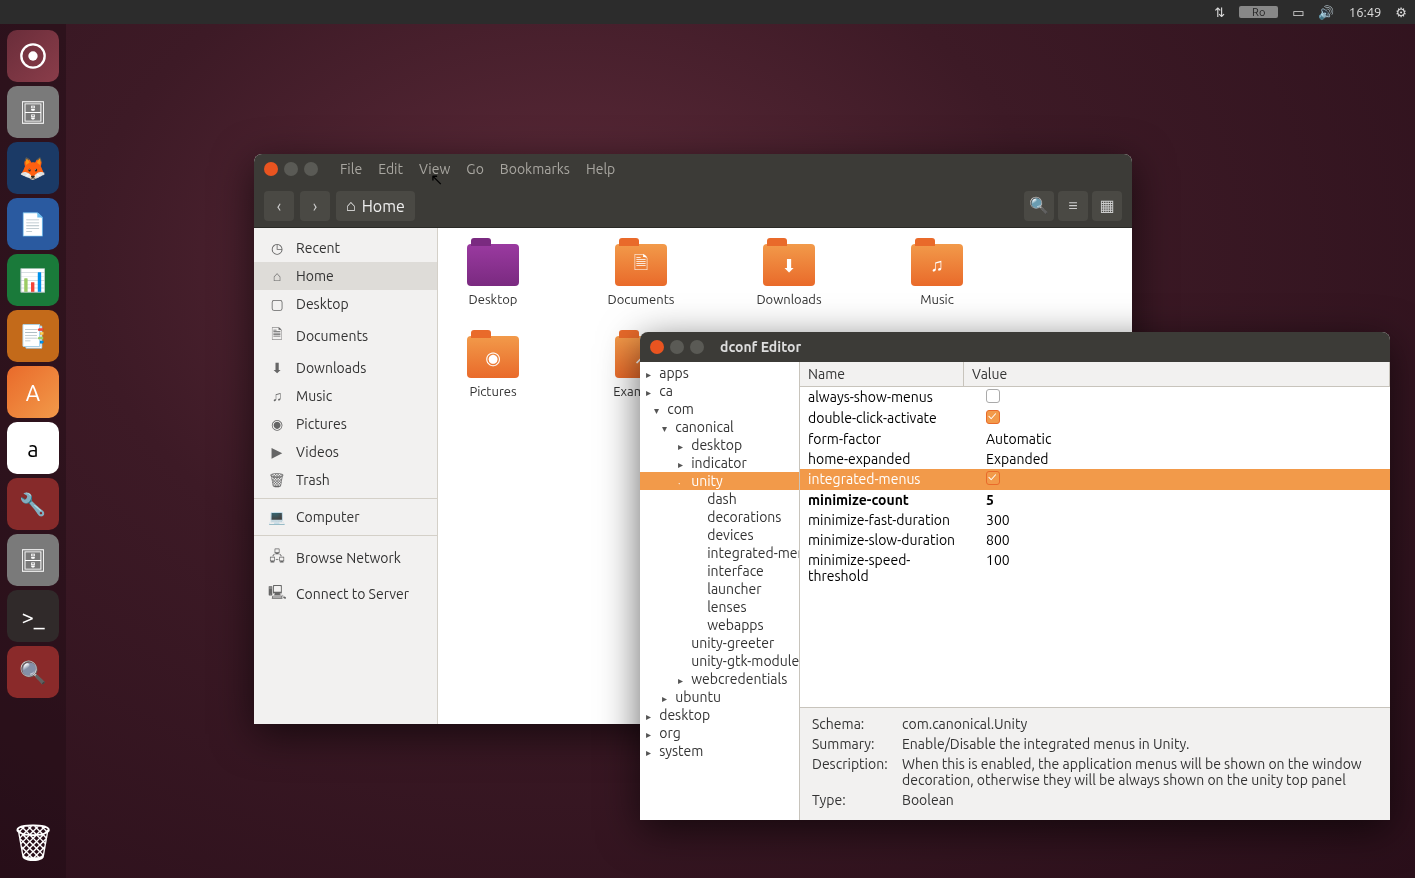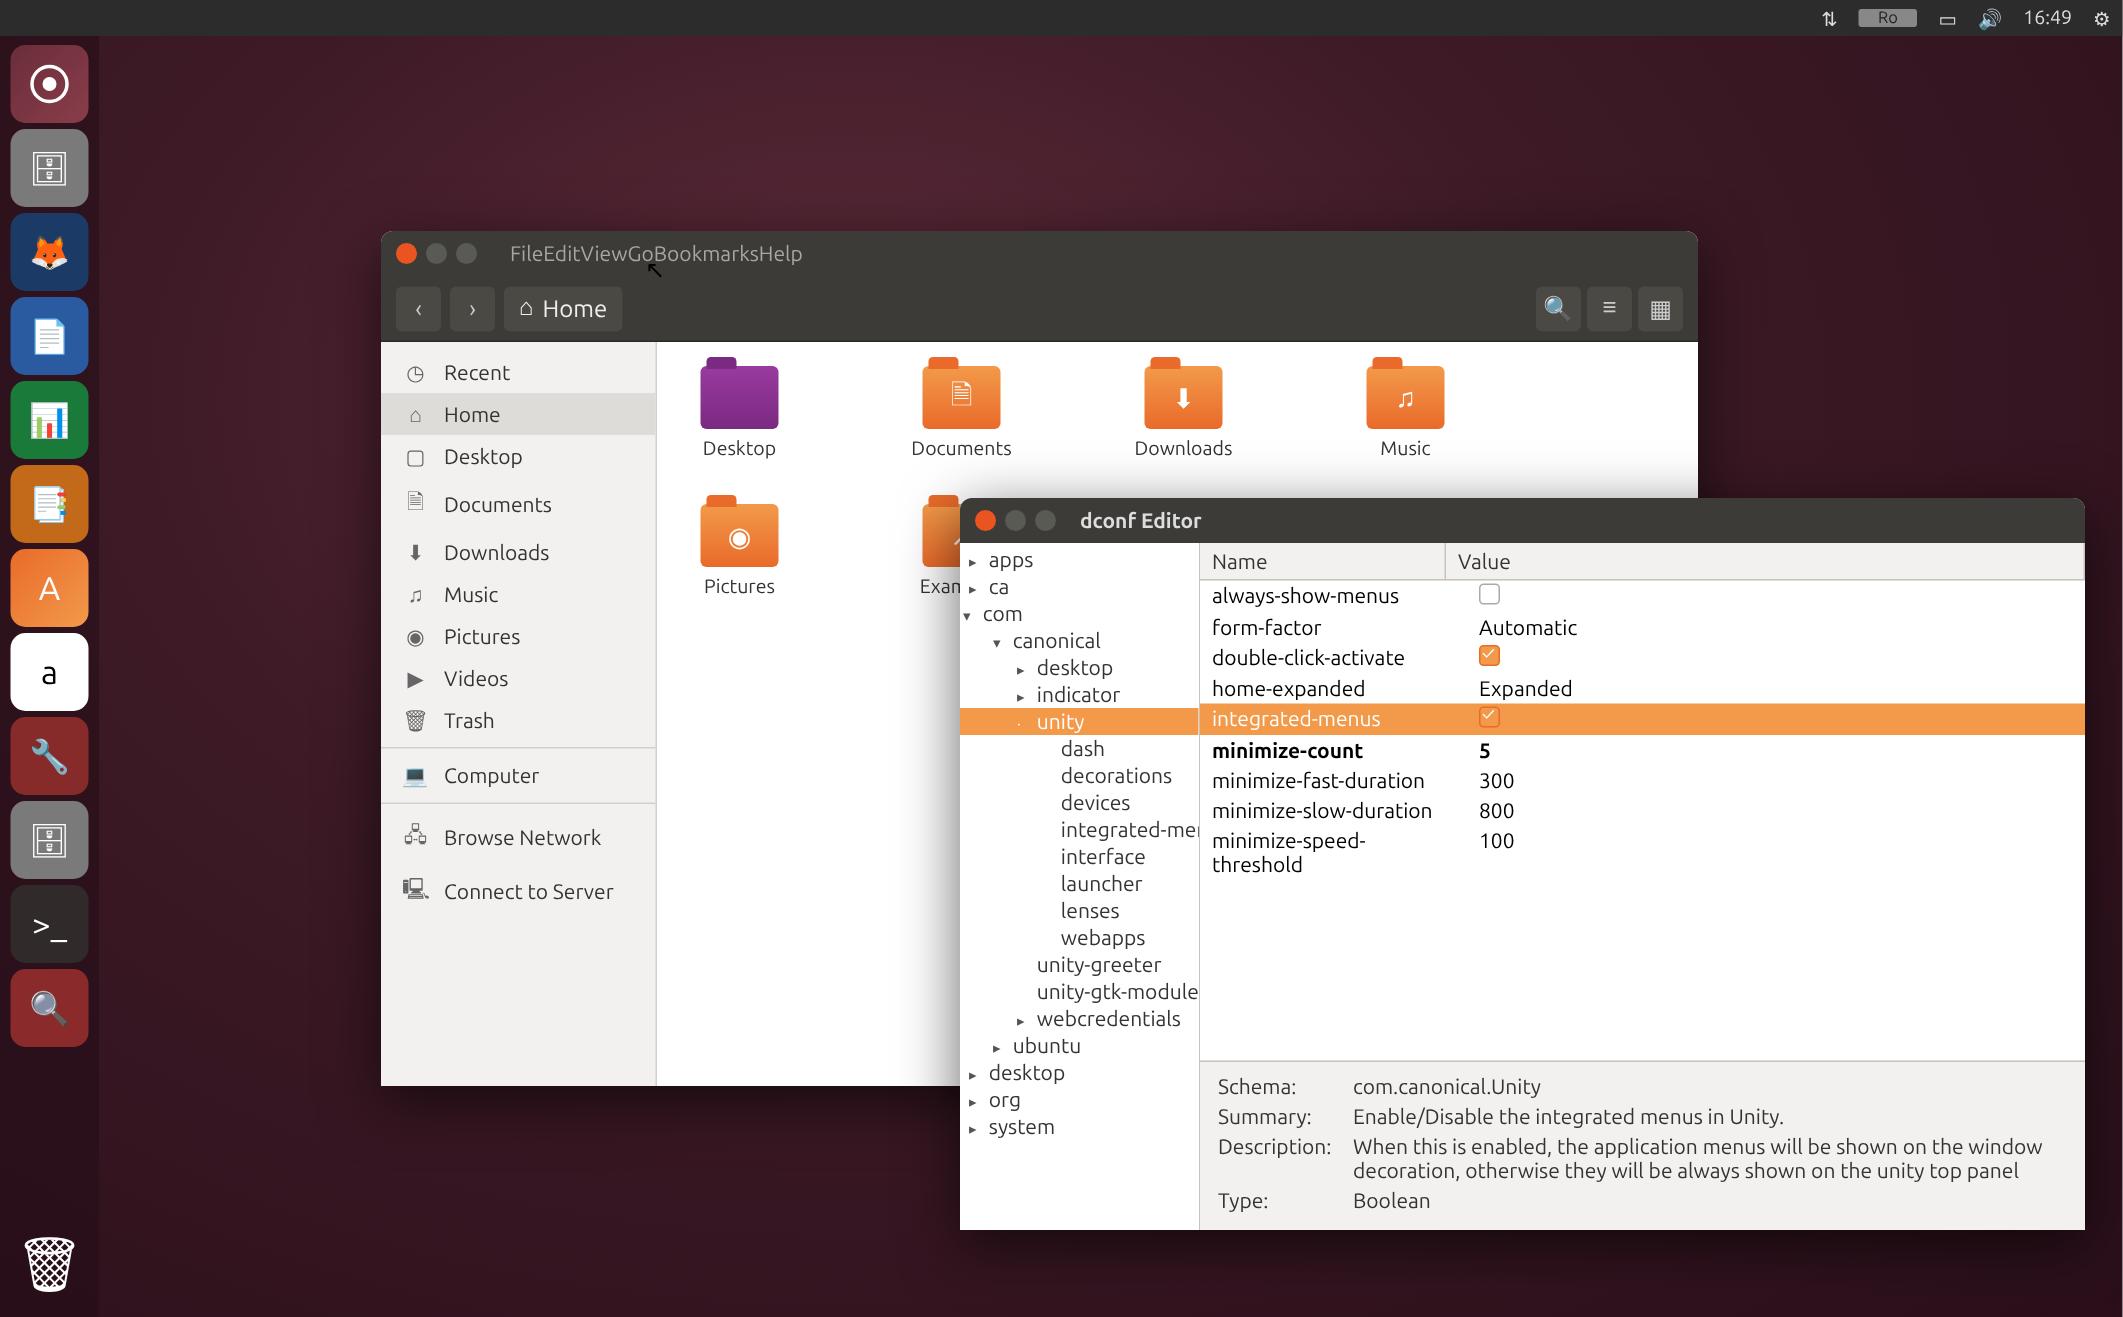--- a/index.html
+++ b/index.html
@@ -20,21 +20,21 @@
 .tile.fm2{background:#7a7a7a}
 .tile.term{background:#302a2a}
 .tile.act{background:#8a2a2a}
 .launcher .trash{margin-top:auto;margin-bottom:10px}
 .win{position:absolute;border-radius:8px 8px 0 0;box-shadow:0 10px 40px rgba(0,0,0,.6);overflow:hidden;background:#f7f7f5}
 .win .titlebar{height:30px;background:#3c3b37;display:flex;align-items:center;padding:0 10px;color:#ccc;font-size:14px;gap:10px}
 .win .wbtns{display:flex;gap:6px}
 .win .wbtn{width:14px;height:14px;border-radius:50%;background:#5a5a55;display:inline-block}
 .win .wbtn.close{background:#e95420}
 .nautilus{left:254px;top:154px;width:878px;height:570px}
-.nautilus .menubar{display:flex;gap:0;margin-left:12px;color:#a8a6a0;font-size:14px}
+.nautilus .menubar{display:flex;gap:16px;margin-left:12px;color:#a8a6a0;font-size:14px}
 .nautilus .toolbar{height:44px;background:#3c3b37;display:flex;align-items:center;padding:0 10px;gap:6px;border-bottom:1px solid #2a2a26}
 .nav-btn{width:30px;height:30px;background:#4a4944;border-radius:4px;display:flex;align-items:center;justify-content:center;color:#ccc;cursor:pointer}
 .path-btn{height:30px;background:#4a4944;border-radius:4px;display:flex;align-items:center;padding:0 10px;color:#eee;gap:6px;cursor:pointer}
 .tool-right{margin-left:auto;display:flex;gap:4px}
 .tool-right .nav-btn{background:#4a4944}
 .nautilus-body{display:flex;height:calc(100% - 74px);background:#f2f1f0}
 .sidebar{width:184px;background:#f2f1f0;border-right:1px solid #d4d0c8;padding:6px 0;overflow-y:auto}
 .sb-item{display:flex;align-items:center;gap:10px;padding:6px 14px;color:#333;font-size:14px;cursor:pointer}
 .sb-item.selected{background:#dedcd8}
 .sb-item .icn{width:18px;text-align:center;color:#666}
@@ -240,21 +240,21 @@
       <span class="wbtn close"></span>
       <span class="wbtn"></span>
       <span class="wbtn"></span>
     </div>
     <span class="title">dconf Editor</span>
   </div>
   <div class="dconf-body">
     <div class="tree" id="dconf-tree">
         <div class="tree-item" style="padding-left: 6px;"><span class="exp">▸</span> apps</div>
         <div class="tree-item" style="padding-left: 6px;"><span class="exp">▸</span> ca</div>
-        <div class="tree-item" style="padding-left: 2px;"><span class="exp">▾</span> com</div>
+        <div class="tree-item" style="padding-left: 14px;"><span class="exp">▾</span> com</div>
         <div class="tree-item" style="padding-left: 22px;"><span class="exp">▾</span> canonical</div>
         <div class="tree-item" style="padding-left: 38px;"><span class="exp">▸</span> desktop</div>
         <div class="tree-item" style="padding-left: 38px;"><span class="exp">▸</span> indicator</div>
         <div class="tree-item sel" style="padding-left: 38px;"><span class="exp">·</span> unity</div>
         <div class="tree-item" style="padding-left: 54px;"><span class="exp"></span> dash</div>
         <div class="tree-item" style="padding-left: 54px;"><span class="exp"></span> decorations</div>
         <div class="tree-item" style="padding-left: 54px;"><span class="exp"></span> devices</div>
         <div class="tree-item" style="padding-left: 54px;"><span class="exp"></span> integrated-menus</div>
         <div class="tree-item" style="padding-left: 54px;"><span class="exp"></span> interface</div>
         <div class="tree-item" style="padding-left: 54px;"><span class="exp"></span> launcher</div>
@@ -273,26 +273,26 @@
         <div class="thead">
           <div class="th name">Name</div>
           <div class="th val">Value</div>
         </div>
         <div id="dconf-rows">
             <div class="trow">
               <div class="td name" style="">always-show-menus</div>
               <div class="td val" style=""><span class="cbox"></span></div>
             </div>
             <div class="trow">
+              <div class="td name" style="">double-click-activate</div>
+              <div class="td val" style=""><span class="cbox checked"></span></div>
+            </div>
+            <div class="trow">
               <div class="td name" style="">form-factor</div>
               <div class="td val" style="">Automatic</div>
-            </div>
-            <div class="trow">
-              <div class="td name" style="">double-click-activate</div>
-              <div class="td val" style=""><span class="cbox checked"></span></div>
             </div>
             <div class="trow">
               <div class="td name" style="">home-expanded</div>
               <div class="td val" style="">Expanded</div>
             </div>
             <div class="trow sel">
               <div class="td name" style="">integrated-menus</div>
               <div class="td val" style=""><span class="cbox checked"></span></div>
             </div>
             <div class="trow">

